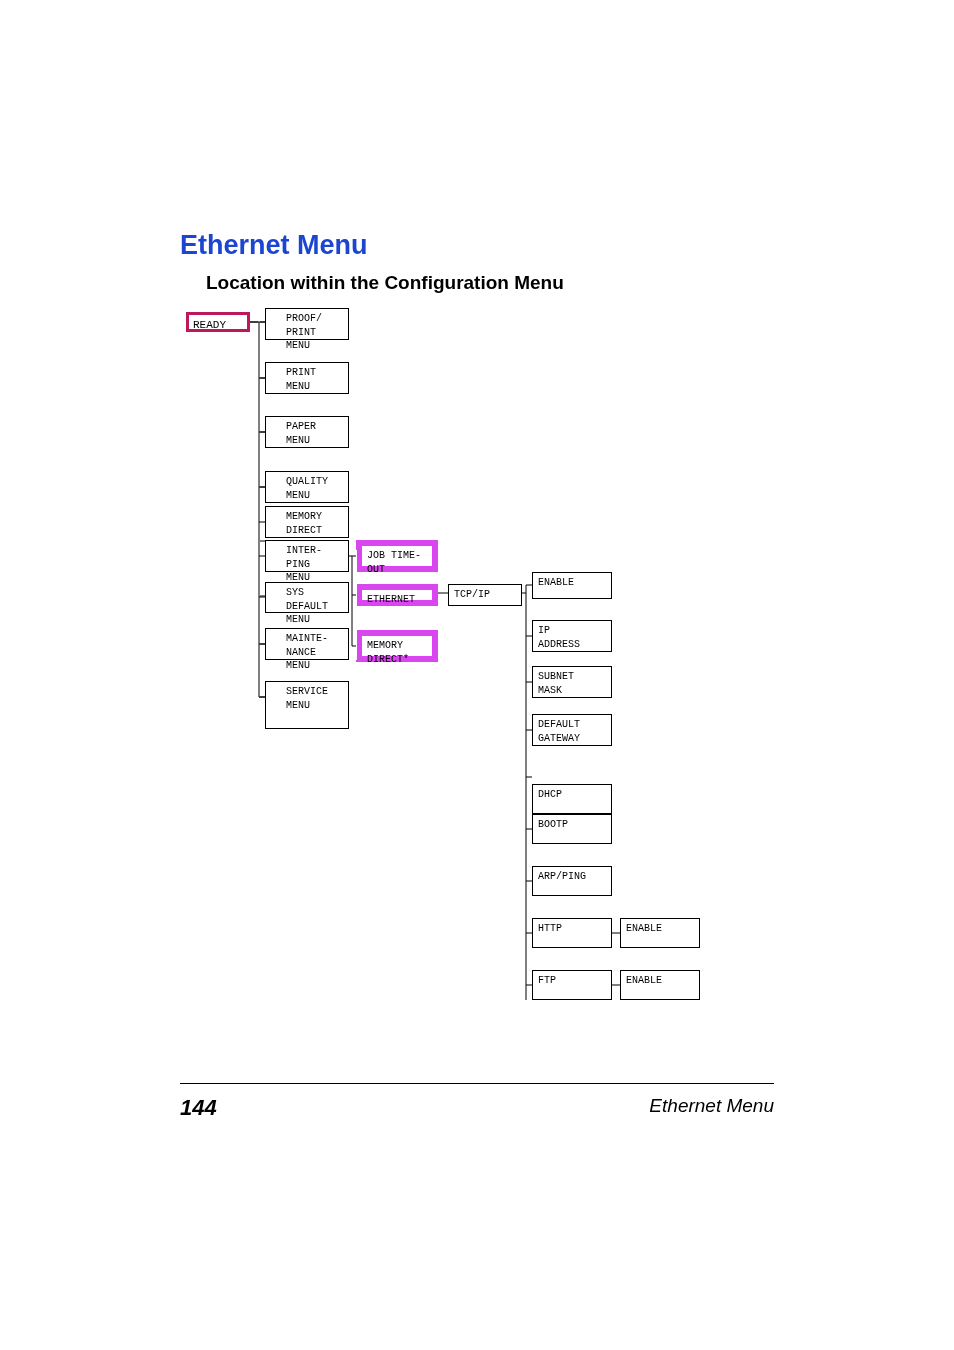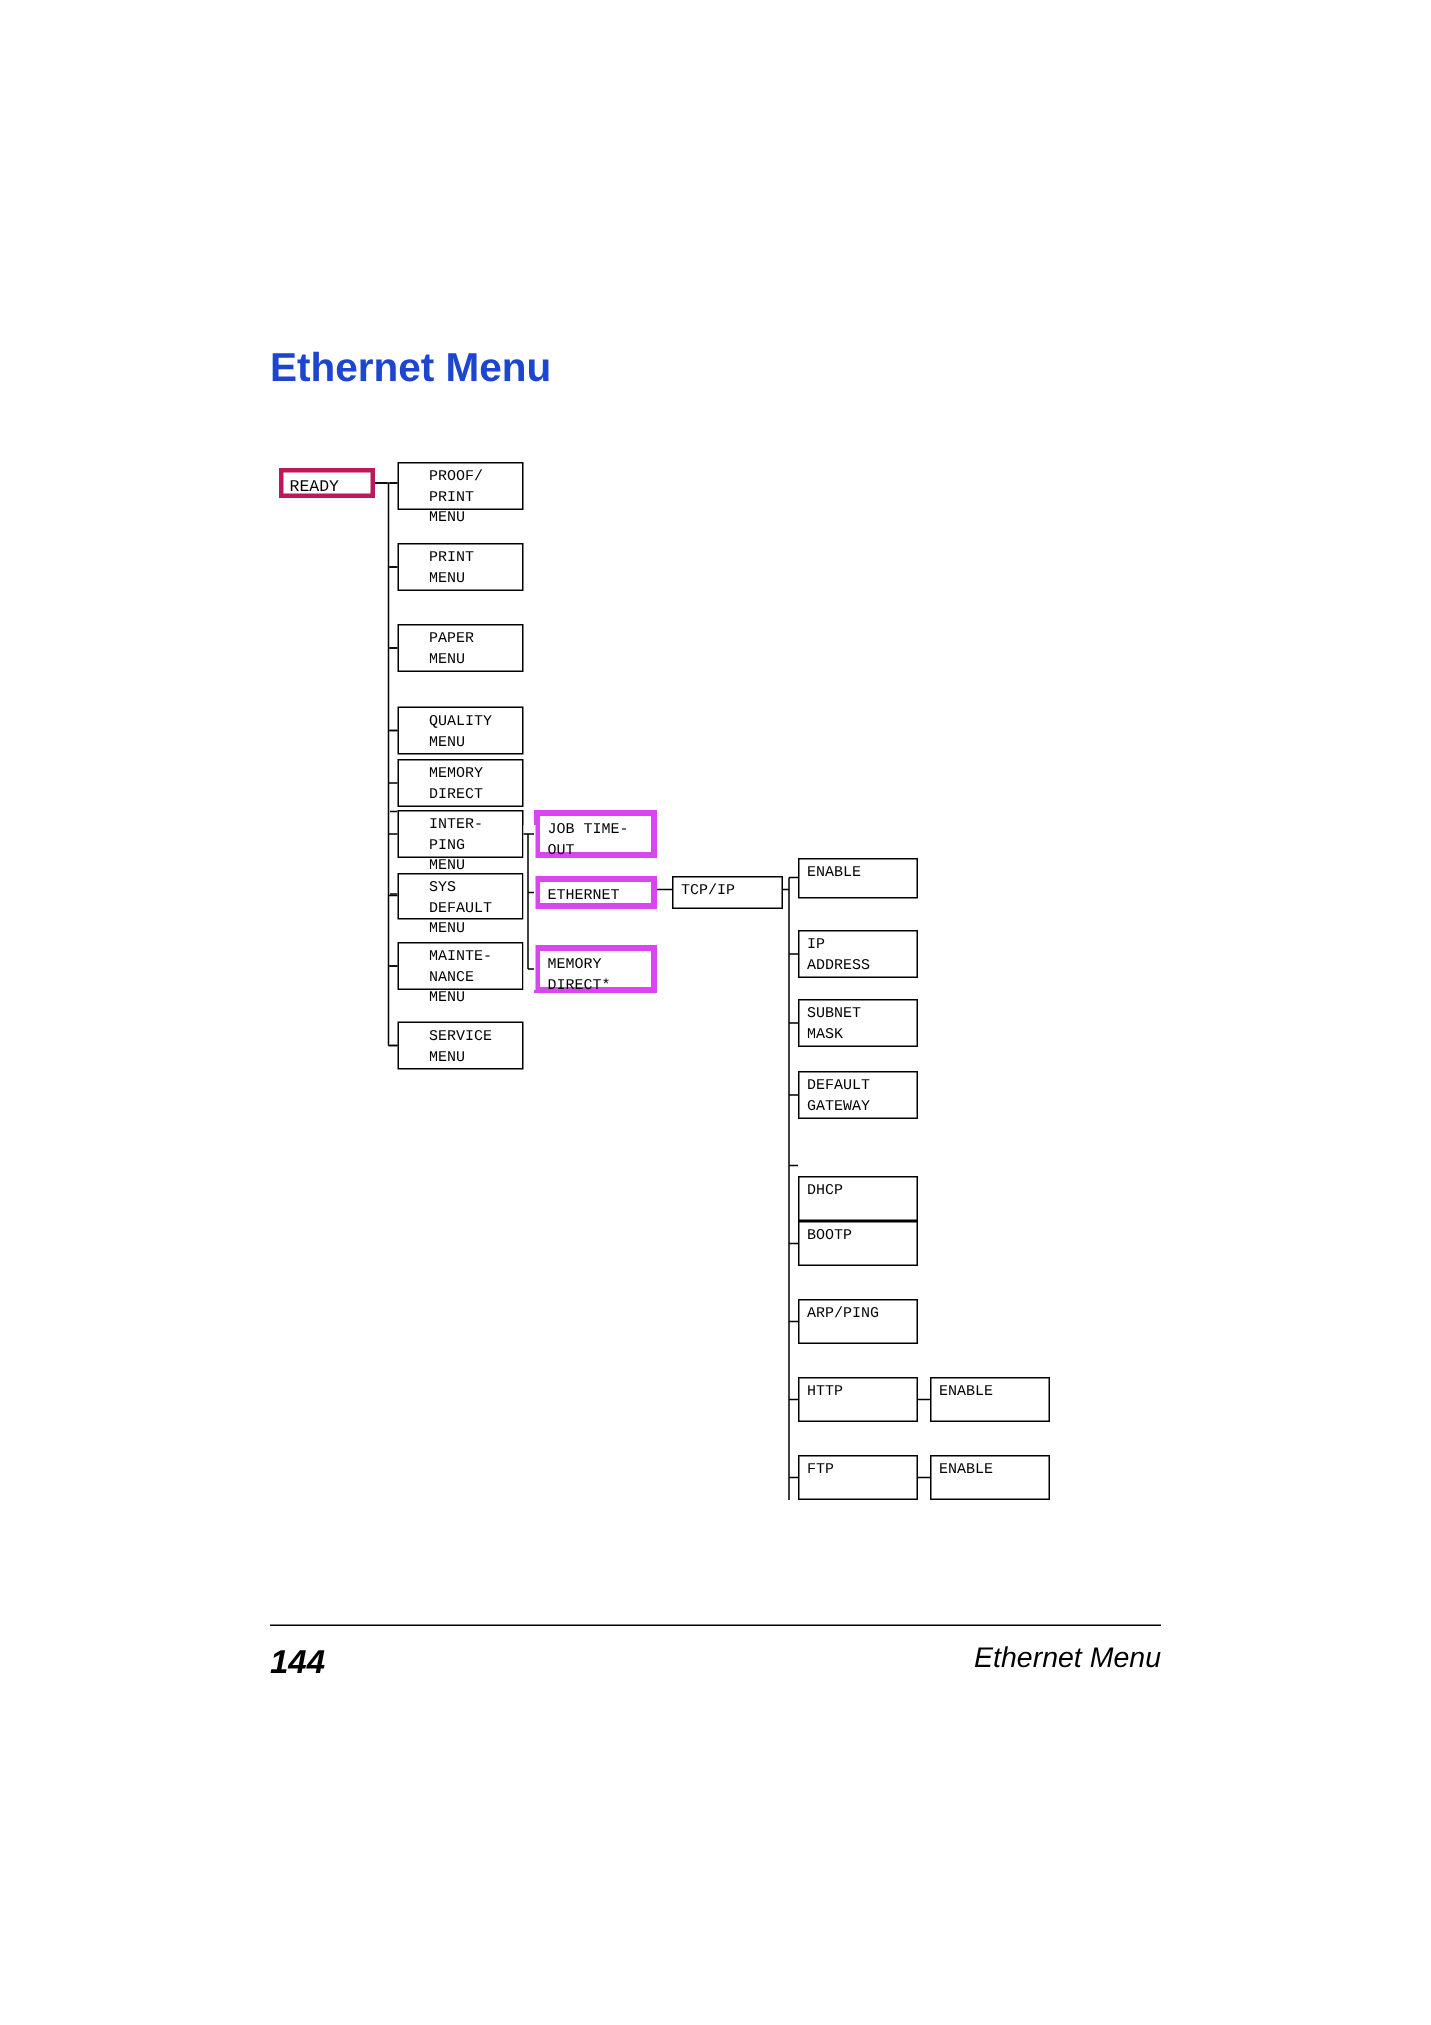--- a/index.html
+++ b/index.html
@@ -18,20 +18,21 @@
 
   .footer-rule { position: absolute; left: 180px; top: 1083px; width: 594px; height: 0; border-top: 1px solid #000; }
   .footer-pagenum { position: absolute; left: 180px; top: 1095px; font-style: italic; font-weight: bold; font-size: 22px; font-family: Arial, Helvetica, sans-serif; }
   .footer-label { position: absolute; right: 180px; top: 1095px; font-style: italic; font-size: 19px; font-family: Arial, Helvetica, sans-serif; }
 </style>
 </head>
 <body>
 
 <div class="page">
   <div class="title" data-name="section-title">Ethernet Menu</div>
+  <div class="subtitle" data-name="section-subtitle">Location within the Configuration Menu</div>
 
   <svg class="connectors" viewBox="0 0 954 1050" data-name="diagram-connectors">
     <g stroke="#000" stroke-width="1" fill="none">
 
       <line x1="250" y1="322" x2="259" y2="322"></line>
 
       <line x1="259" y1="322" x2="259" y2="697"></line>
 
       <line x1="259" y1="322" x2="265" y2="322"></line>
       <line x1="259" y1="378" x2="265" y2="378"></line>
@@ -102,21 +103,21 @@
 PING MENU</div>
   <div class="c1fix" style="top:628px;height:31px" data-name="n-sys-default">SYS DEFAULT
 MENU</div>
   <div class="c1fix" style="top:681px;height:32px" data-name="n-maintenance">MAINTE-
 NANCE MENU</div>
 
   <style>
     [data-name="n-sys-default"]{ top:628px !important; }
     [data-name="n-maintenance"]{ top:672px !important; }
   </style>
-  <div class="c1fix" style="top:717px;height:32px" data-name="n-service-menu">SERVICE
+  <div class="c1fix" style="top:717px;height:48px" data-name="n-service-menu">SERVICE
 MENU</div>
   <style>
    
    [data-name="n-proof-print"]{top:308px !important}
    [data-name="n-print-menu"]{top:362px !important}
    [data-name="n-paper-menu"]{top:416px !important}
    [data-name="n-quality-menu"]{top:471px !important}
    [data-name="n-memory-direct"]{top:525px !important}
    [data-name="n-interface-menu"]{top:540px !important}
    [data-name="n-sys-default"]{top:582px !important}
@@ -143,21 +144,21 @@
       <rect x="349" y="550" width="8" height="110" fill="#fff" stroke="none"></rect>
       <line x1="349" y1="556" x2="352" y2="556"></line>
       <line x1="352" y1="556" x2="352" y2="646"></line>
       <line x1="352" y1="556" x2="356" y2="556"></line>
       <line x1="352" y1="595" x2="356" y2="595"></line>
       <line x1="352" y1="646" x2="356" y2="646"></line>
     </g>
   </svg>
 
   <style>
-    .c2 { position:absolute; left:356px; width:82px; border:4px solid #d946ef; background:#fff; padding:3px 5px; font-family:"Courier New",Courier,monospace; font-size:10px; line-height:1.35; white-space:pre-line; }
+    .c2 { position:absolute; left:356px; width:82px; border:6px solid #d946ef; background:#fff; padding:3px 5px; font-family:"Courier New",Courier,monospace; font-size:10px; line-height:1.35; white-space:pre-line; }
   </style>
   <div class="c2" style="top:540px;height:32px" data-name="n-job-timeout">JOB TIME-
 OUT</div>
   <div class="c2" style="top:584px;height:22px" data-name="n-ethernet">ETHERNET</div>
   <div class="c2" style="top:630px;height:32px" data-name="n-memory-direct-2">MEMORY
 DIRECT*</div>
 
   <style>
     .c3 { position:absolute; left:448px; width:74px; border:1px solid #000; background:#fff; padding:3px 5px; font-family:"Courier New",Courier,monospace; font-size:10px; line-height:1.35; }
   </style>

